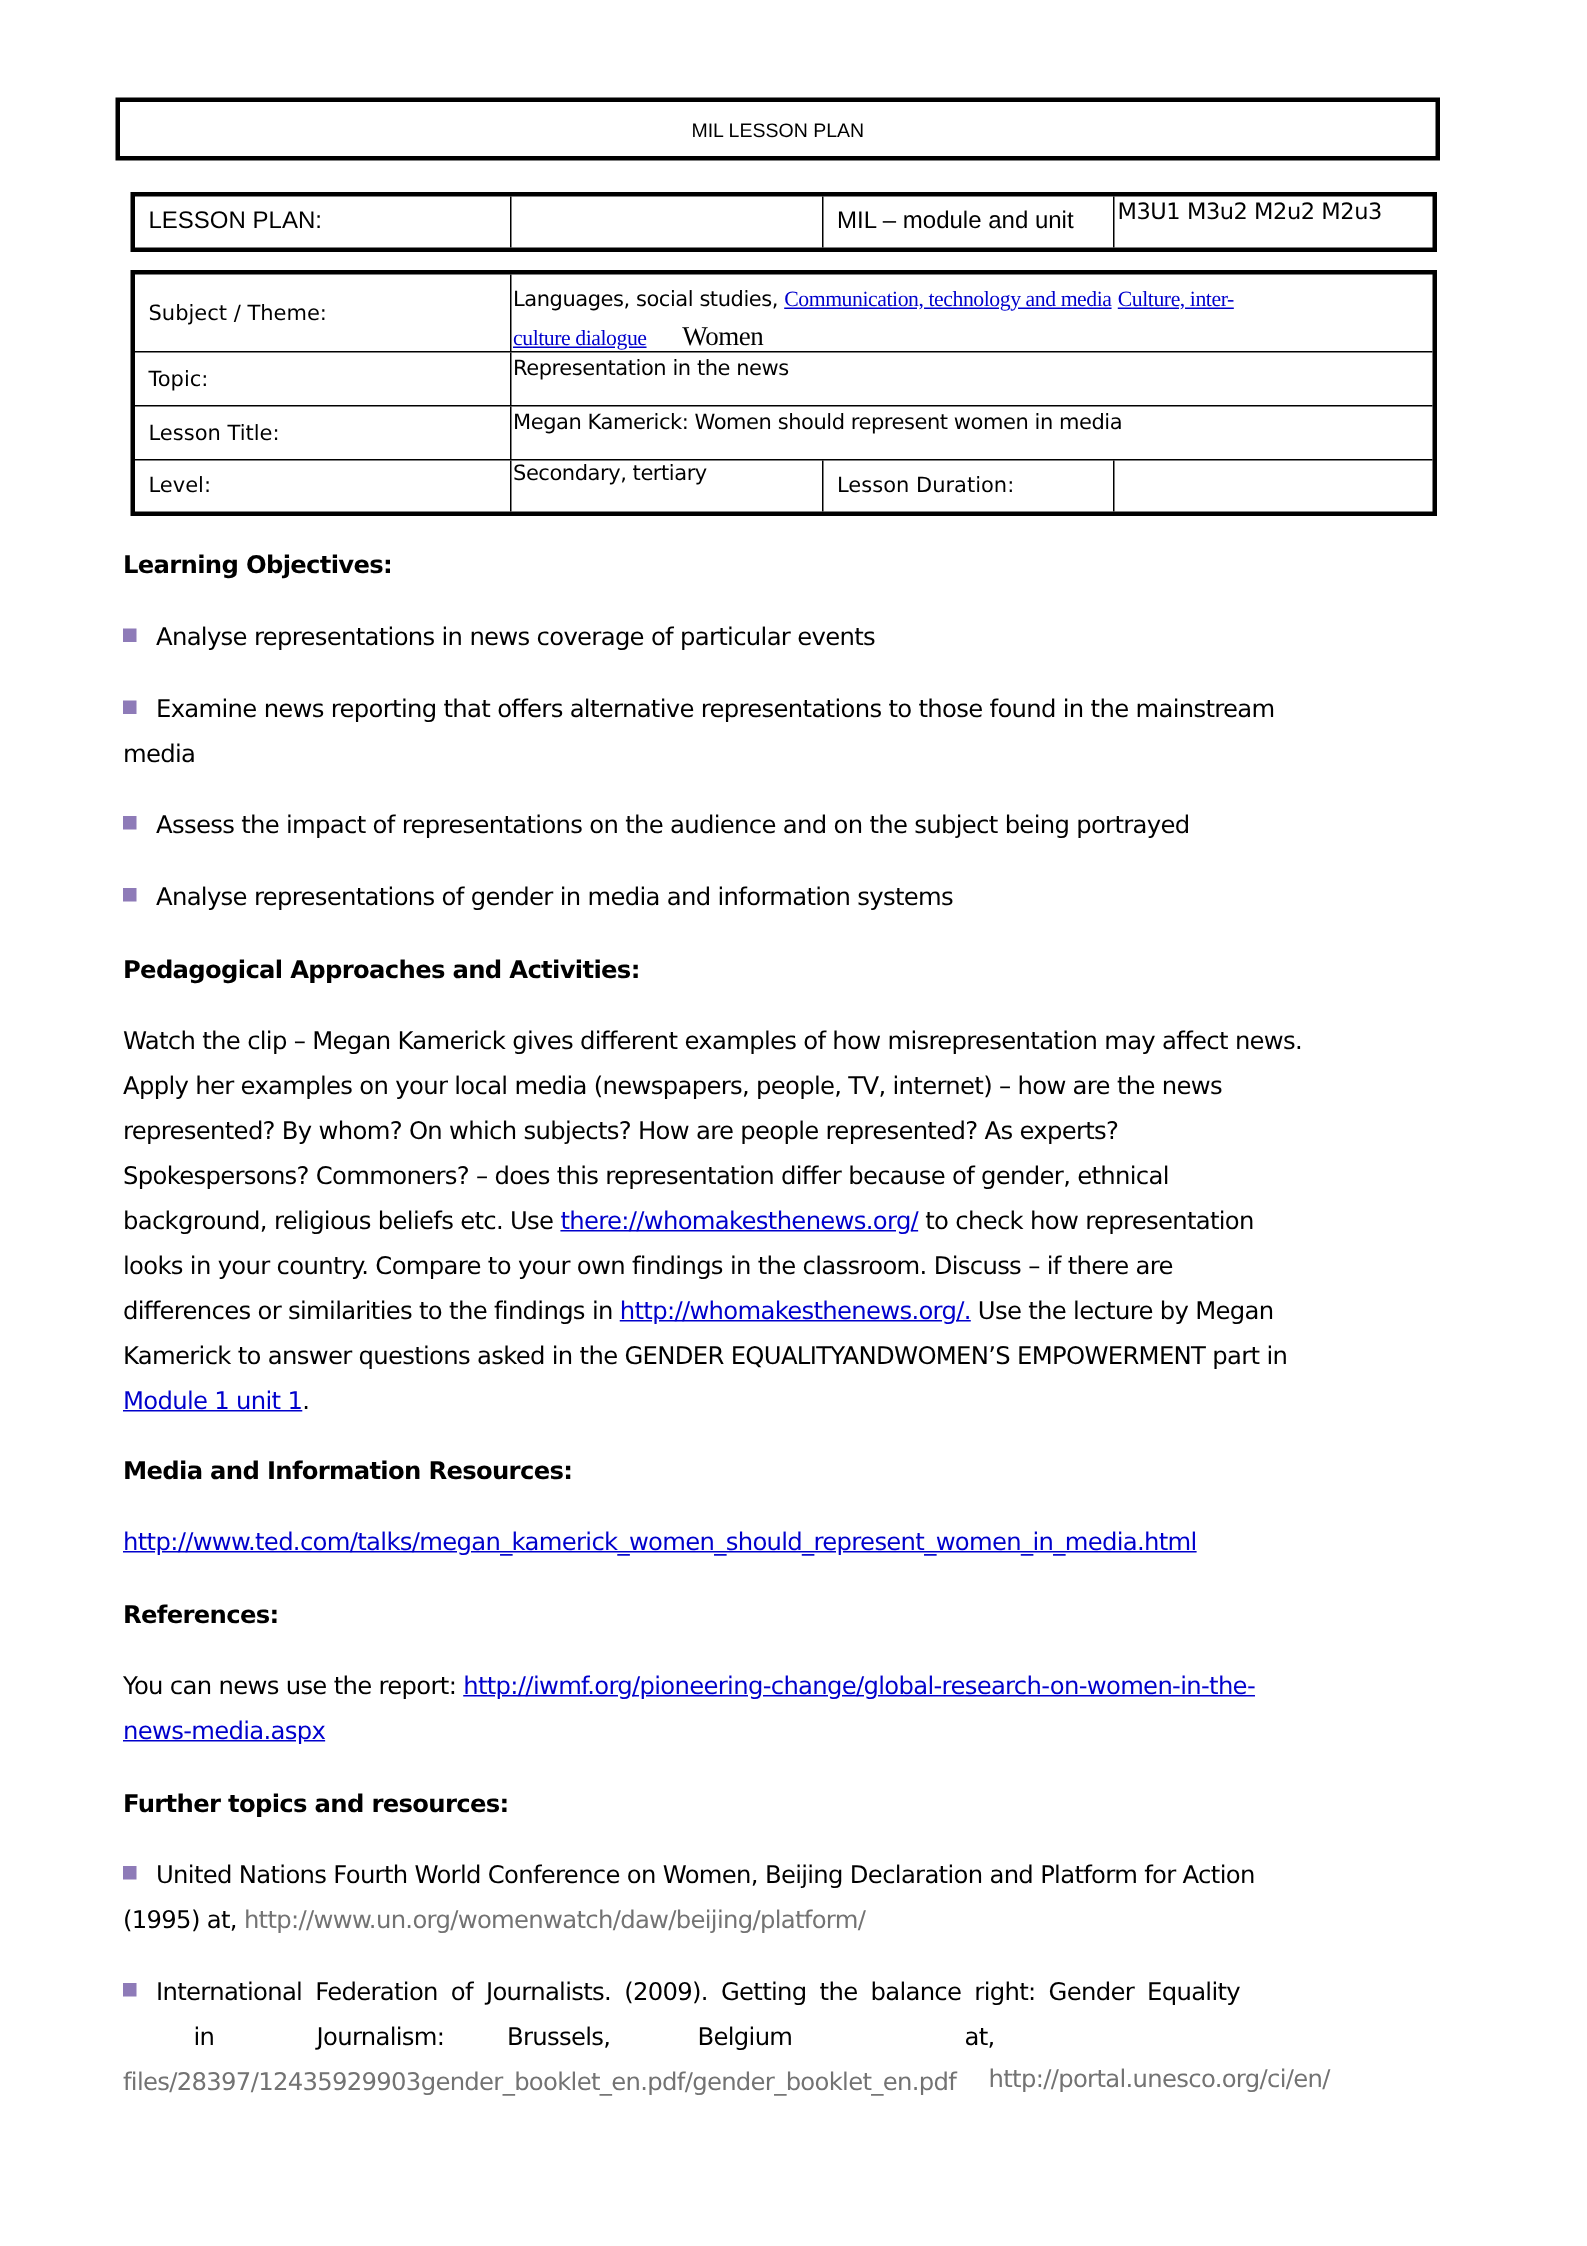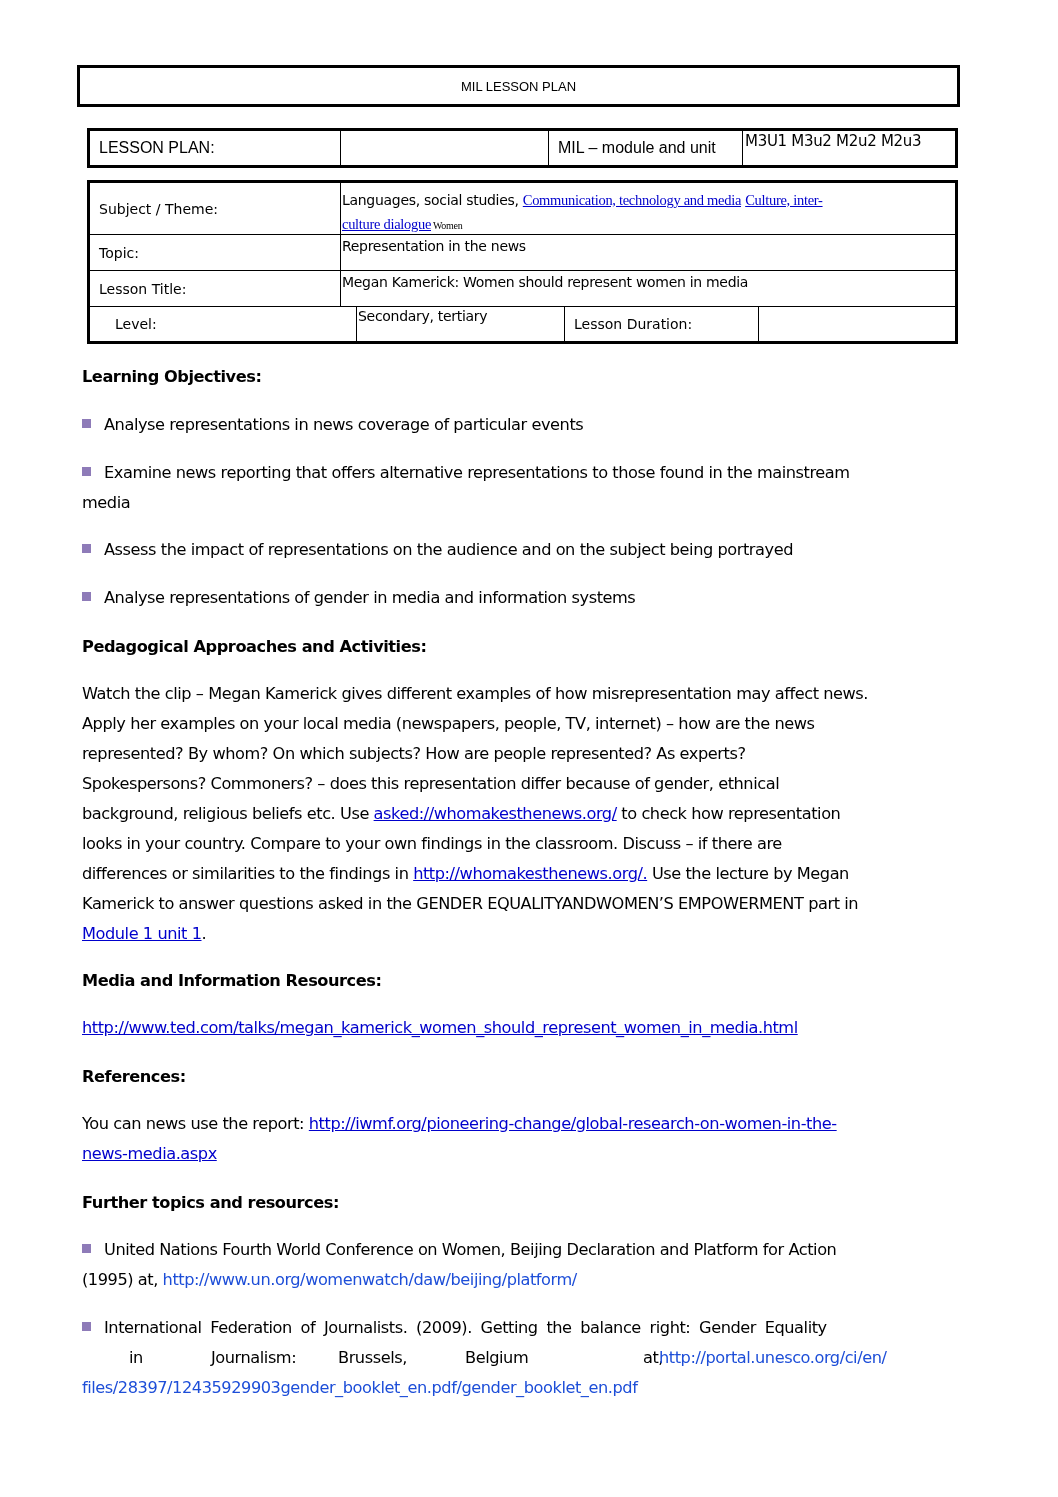--- a/index.html
+++ b/index.html
@@ -17,26 +17,26 @@
     border: 3px solid #000; box-sizing: border-box; display: flex;
   }
   .t1 .c { border-right: 1px solid #000; box-sizing: border-box; height: 100%; font-family: "Liberation Sans", sans-serif; font-size: 16px; }
   .t1 .c:last-child { border-right: none; }
 
   .t2 {
     position: absolute; left: 87px; top: 180px; width: 871px; height: 164px;
     border: 3px solid #000; box-sizing: border-box;
   }
   .t2 .row { display: flex; border-bottom: 1px solid #000; box-sizing: border-box; }
-  .t2 .row:last-child { border-bottom: none; margin-left: 16px; }
+  .t2 .row:last-child { border-bottom: none; }
   .t2 .lab { width: 251px; border-right: 1px solid #000; box-sizing: border-box; padding-left: 9px; font-family: "DejaVu Sans", sans-serif; font-size: 14px; display: flex; align-items: center; }
   .t2 .val { flex: 1; font-family: "DejaVu Sans", sans-serif; font-size: 14px; padding-left: 1px; box-sizing: border-box; }
 
   a.lnk { color: #0000cc; text-decoration: underline; }
-  .purple-link { color: #1d4ed8; text-decoration: none; }
+  .purple-link { color: #737373; text-decoration: none; margin-top: 28px; }
 
   .content { position: absolute; left: 82px; top: 365px; width: 890px; font-family: "DejaVu Sans", sans-serif; font-size: 16.2px; letter-spacing: -0.45px; }
   .h { font-weight: bold; margin: 0; position: absolute; left: 0; }
   .p { position: absolute; left: 0; width: 890px; line-height: 30px; margin: 0; }
   .bullet { display: inline-block; width: 9px; height: 9px; background: #8e7bb8; margin-right: 13px; vertical-align: 2px; }
 </style>
 </head>
 <body>
 
 <div class="title-box">
@@ -47,21 +47,21 @@
   <div class="c" style="width:251px; padding-left:9px; display:flex; align-items:center;">LESSON PLAN:</div>
   <div class="c" style="width:208px;"></div>
   <div class="c" style="width:194px; padding-left:9px; display:flex; align-items:center;">MIL – module and unit</div>
   <div class="c" style="flex:1; padding-left:2px; padding-top:1px; font-family:'DejaVu Sans',sans-serif; font-size:15px; letter-spacing:-0.3px;">M3U1 M3u2 M2u2 M2u3</div>
 </div>
 
 <div class="t2">
   <div class="row" style="height:52px;">
     <div class="lab">Subject  / Theme:</div>
     <div class="val" style="padding-top:5px; line-height:24px; letter-spacing:-0.3px;">
-      <span>Languages, social studies, </span><a class="lnk serif" style="font-size:14.5px;">Communication, technology and media</a> <a class="lnk serif" style="font-size:14.5px;">Culture, inter-</a><br><a class="lnk serif" style="font-size:14.5px;">culture dialogue</a><span class="serif" style="font-size:10px;"> Women</span>
+      <span>Languages, social studies, </span><a class="lnk serif" style="font-size:14.5px;">Communication, technology and media</a> <a class="lnk serif" style="font-size:14.5px;">Culture, inter-</a><br><a class="lnk serif" style="font-size:14.5px;">culture dialogue</a><span class="serif" style="font-size:18px;margin-left:20px;"> Women</span>
     </div>
   </div>
   <div class="row" style="height:36px;">
     <div class="lab">Topic:</div>
     <div class="val" style="padding-top:3px; letter-spacing:-0.3px;">Representation in the news</div>
   </div>
   <div class="row" style="height:36px;">
     <div class="lab">Lesson  Title:</div>
     <div class="val" style="padding-top:3px; letter-spacing:-0.3px;">Megan Kamerick: Women should represent women in media</div>
   </div>
@@ -81,21 +81,21 @@
   <p class="p" style="top:170px;"><span class="bullet"></span><span>Assess the impact of representations on the audience and on the subject being portrayed</span></p>
   <p class="p" style="top:218px;"><span class="bullet"></span><span>Analyse representations of gender in media and information systems</span></p>
 
   <p class="h" style="top:272px;">Pedagogical Approaches and Activities:</p>
 
   <p class="p" style="top:314px;">
     <span>Watch the clip – Megan Kamerick gives different examples of how misrepresentation may affect news.</span><br>
     <span>Apply her examples on your local media (newspapers, people, TV, internet) – how are the news</span><br>
     <span>represented? By whom? On which subjects? How are people represented? As experts?</span><br>
     <span>Spokespersons? Commoners? – does this representation differ because of gender, ethnical</span><br>
-    <span>background, religious beliefs etc. Use </span><a class="lnk">asked://whomakesthenews.org/</a><span> to check how representation</span><br>
+    <span>background, religious beliefs etc. Use </span><a class="lnk">there://whomakesthenews.org/</a><span> to check how representation</span><br>
     <span>looks in your country. Compare to your own findings in the classroom. Discuss – if there are</span><br>
     <span>differences or similarities to the findings in </span><a class="lnk">http://whomakesthenews.org/.</a><span> Use the lecture by Megan</span><br>
     <span>Kamerick to answer questions asked in the GENDER EQUALITYANDWOMEN’S EMPOWERMENT part in</span><br>
     <a class="lnk">Module 1 unit 1</a><span>.</span>
   </p>
 
   <p class="h" style="top:606px;">Media and Information Resources:</p>
   <p class="p" style="top:648px;"><a class="lnk">http://www.ted.com/talks/megan_kamerick_women_should_represent_women_in_media.html</a></p>
 
   <p class="h" style="top:702px;">References:</p>

